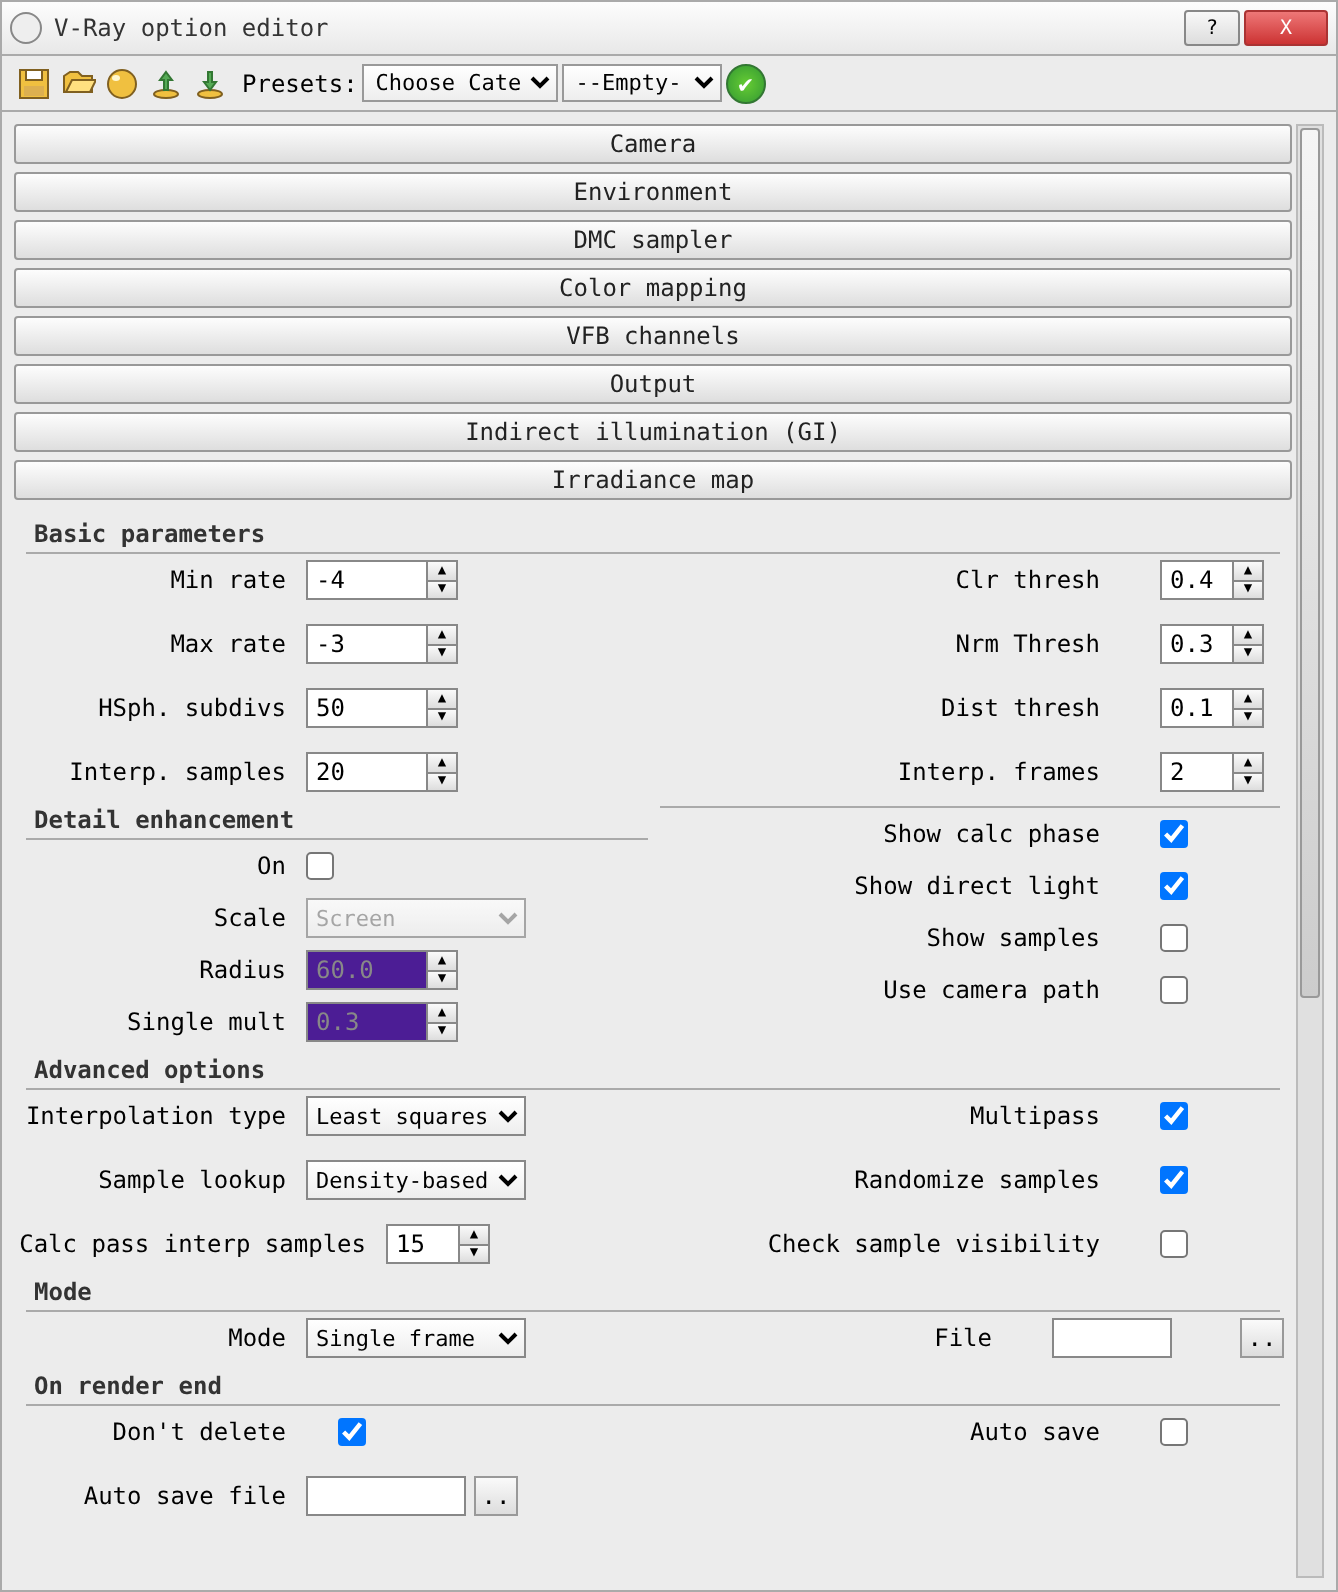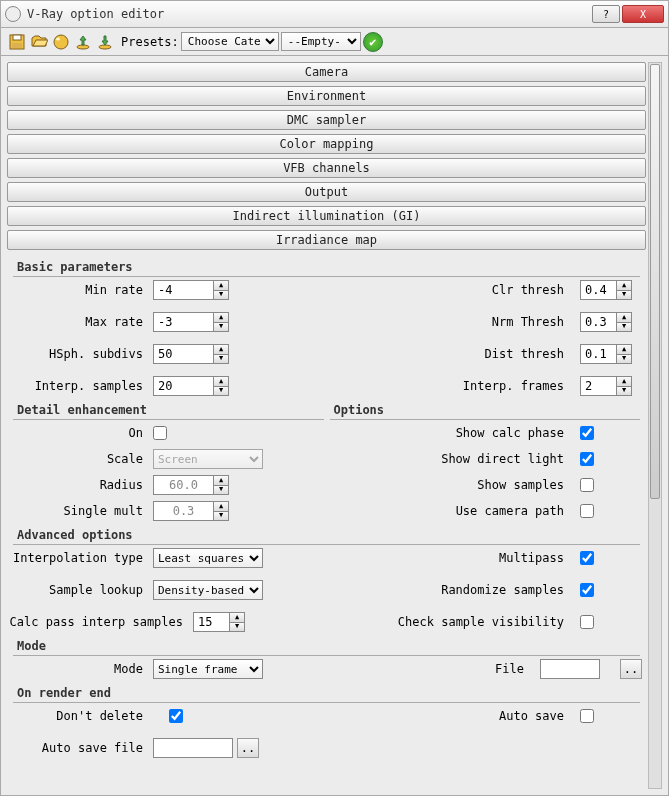--- a/index.html
+++ b/index.html
@@ -26,25 +26,25 @@
 .accbtn { width: 100%; height: 20px; margin-bottom: 4px; background: linear-gradient(#fdfdfd,#dedede); border: 1px solid #999; border-radius: 2px; display: flex; align-items: center; justify-content: center; color: #222; cursor: pointer; }
 
 .panel { padding: 2px 6px 6px 6px; }
 .fieldset { border: none; margin-top: 4px; }
 .legend { color: #333; font-weight: bold; padding: 0 4px; margin-bottom: 2px; display: block; }
 .fieldset .box { border-top: 1px solid #aaa; padding-top: 0; }
 .two { display: grid; grid-template-columns: 1fr 1fr; gap: 6px; }
 .cellL { display: flex; align-items: center; justify-content: flex-end; padding-right: 10px; white-space: nowrap; }
 .cellR { display: flex; align-items: center; }
 .labelled { display: grid; grid-template-columns: 140px 90px; align-items: center; height: 26px; }
-.labelledR { display: grid; grid-template-columns: 1fr 60px; align-items: center; height: 26px; gap: 6px; }
+.labelledR { display: grid; grid-template-columns: 1fr 60px; align-items: center; height: 26px; gap: 20px; }
 
 .spin { display: flex; width: 76px; height: 20px; }
 .spin input { width: 60px; height: 20px; border: 1px solid #888; border-right: none; padding: 0 4px; background: #fff; font-family: inherit; }
-.spin input:disabled { background: #ffffff; color: #888; text-align: center; }
+.spin input:disabled { background: #4c1d95; color: #888; }
 .spin .btns { width: 16px; display: flex; flex-direction: column; }
 .spin .btns div { flex: 1; border: 1px solid #888; background: linear-gradient(#fafafa,#ddd); display: flex; align-items: center; justify-content: center; font-size: 7px; line-height: 1; }
 .spin .btns div:first-child { border-bottom: none; }
 .spin.sm { width: 52px; }
 .spin.sm input { width: 36px; }
 
 select.combo { width: 110px; height: 20px; border: 1px solid #888; background: linear-gradient(#fff,#eee); font-family: inherit; font-size: 11px; }
 select.combo:disabled { color: #888; }
 
 input.txt { height: 20px; border: 1px solid #888; background: #fff; padding: 0 4px; font-family: inherit; }
@@ -233,21 +233,20 @@
                   <div class="btns">
                     <div>▲</div>
                     <div>▼</div>
                   </div>
                 </div>
           </div>
         </div>
       </div>
 
       <div class="fieldset">
-        <span class="legend">Options</span>
         <div class="box">
           <div class="labelledR">
                 <div class="cellL">Show calc phase</div>
                 <div class="cellR">
                   <input type="checkbox" checked="" style="">
                 </div>
               </div>
           <div class="labelledR">
                 <div class="cellL">Show direct light</div>
                 <div class="cellR">

